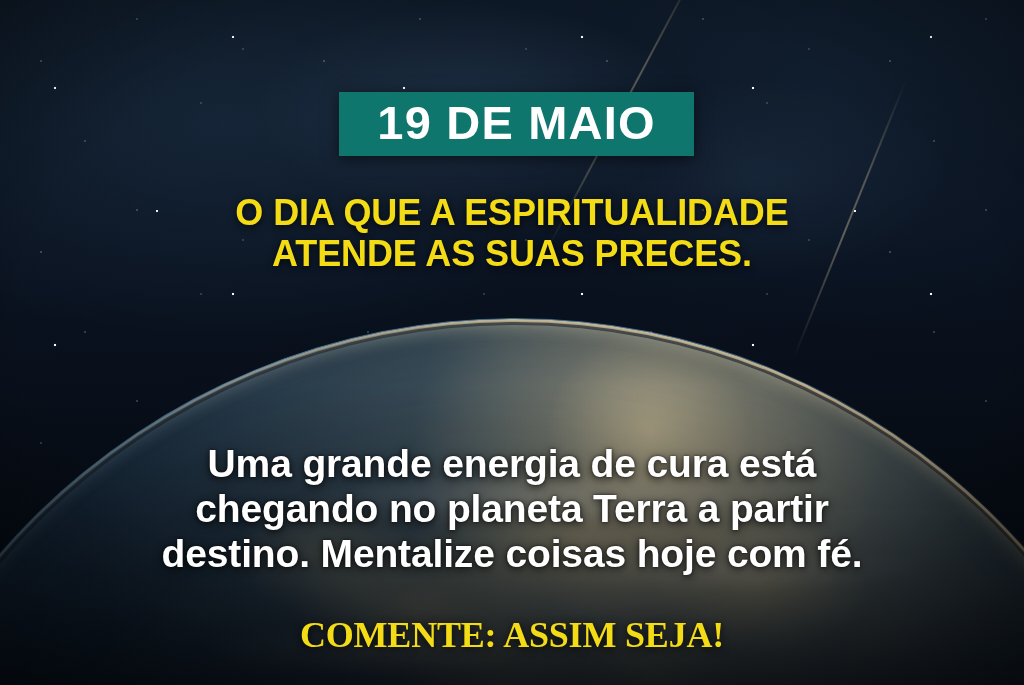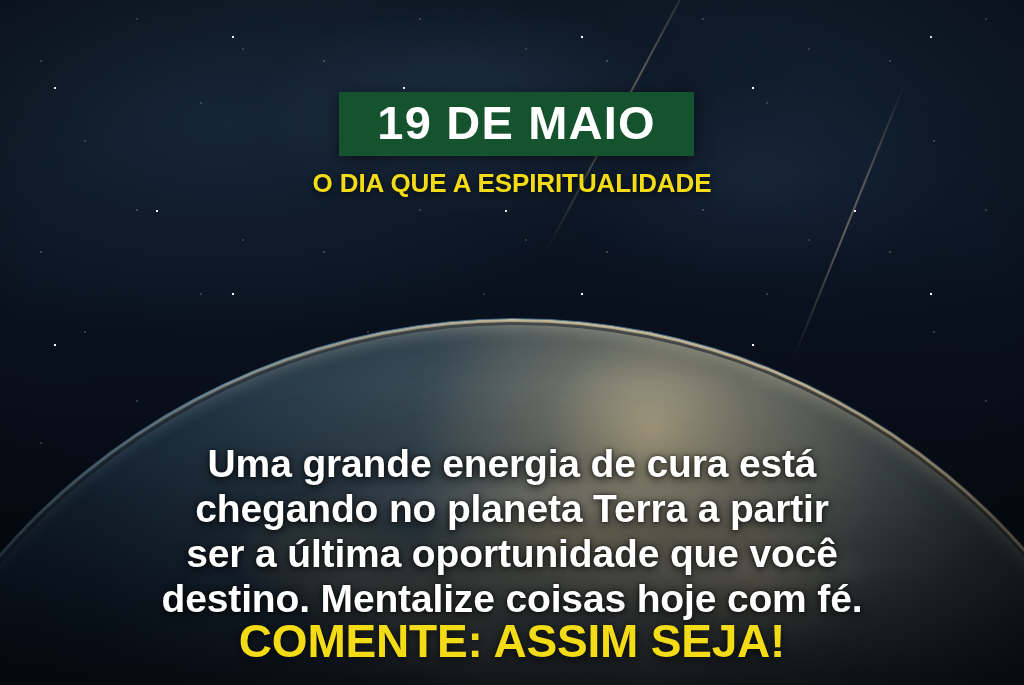--- a/index.html
+++ b/index.html
@@ -148,41 +148,41 @@
   }
 
   
   .content {
     position:absolute; inset:0;
     display:flex; flex-direction:column; align-items:center;
   }
 
   .date-banner {
     margin-top:92px;
-    background:#14532d;
+    background:#0f766e;
     padding:7px 38px 10px 38px;
     box-shadow:0 3px 14px rgba(0,0,0,0.55);
     margin-left:9px;
   }
   .date-banner span {
     display:block;
     color:#ffffff;
     font-size:47px;
     font-weight:bold;
     letter-spacing:1.2px;
     line-height:1;
     white-space:nowrap;
   }
 
   .headline {
-    margin-top:13px;
+    margin-top:37px;
     width:880px;
     text-align:center;
     color:#F3DC16;
-    font-size:26px;
+    font-size:36px;
     font-weight:bold;
     line-height:1.13;
     letter-spacing:-0.1px;
     text-shadow:0 2px 7px rgba(0,0,0,0.72);
   }
   .headline .l2 { display:block; }
 
   .body-copy {
     position:absolute;
     top:441px; left:50%;
@@ -196,25 +196,26 @@
     letter-spacing:-0.15px;
     text-shadow:0 2px 9px rgba(0,0,0,0.80), 0 0 3px rgba(0,0,0,0.6);
   }
   .body-copy span { display:block; white-space:nowrap; }
 
   .cta {
     position:absolute;
     top:614px; left:50%;
     transform:translateX(-50%);
     color:#F3DC16;
-    font-size:46px;
+    font-size:36px;
     font-weight:bold;
     letter-spacing:-0.2px;
     white-space:nowrap;
     text-shadow:0 2px 9px rgba(0,0,0,0.80);
+    font-family:Liberation Serif, serif;
   }
 </style>
 </head>
 <body>
 
 <div id="poster">
 
   <div class="space-base"></div>
   <div class="nebula"></div>
   <div class="stars-fine"></div>
@@ -236,25 +237,25 @@
   <div class="vignette-edges"></div>
 
   <div class="content">
 
     <div class="date-banner">
       <span>19 DE MAIO</span>
     </div>
 
     <div class="headline">
       <span class="l1">O DIA QUE A ESPIRITUALIDADE</span>
+      <span class="l2">ATENDE AS SUAS PRECES.</span>
     </div>
 
     <div class="body-copy">
       <span>Uma grande energia de cura está</span>
       <span>chegando no planeta Terra a partir</span>
-      <span>ser a última oportunidade que você</span>
       <span>destino. Mentalize coisas hoje com fé.</span>
     </div>
 
     <div class="cta">COMENTE: ASSIM SEJA!</div>
 
   </div>
 </div>
 
 </body></html>

